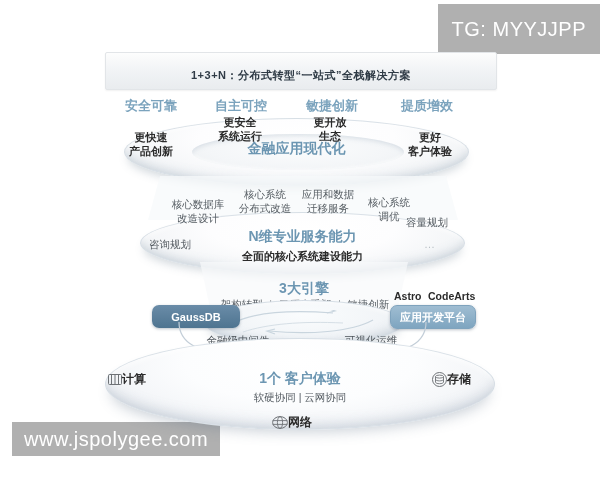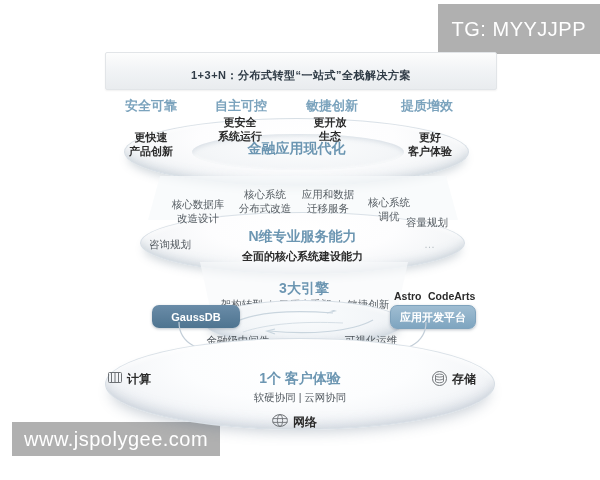--- a/index.html
+++ b/index.html
@@ -89,21 +89,21 @@
         box-shadow:0 1px 3px rgba(60,80,100,.35);}
   #pill-gaussdb{left:152px;top:305px;width:88px;height:23px;
         background:linear-gradient(to bottom,#6a8ca8,#4e7490);}
   #pill-appdev{left:390px;top:305px;width:84px;height:22px;
         background:linear-gradient(to bottom,#9fbdd2,#7ea5c0);
         border:1px solid #7fa3bd;}
   #pill-dtp{left:262px;top:345px;width:76px;height:19px;border-radius:9px;
         background:linear-gradient(to bottom,#a8c6da,#85acc6);font-size:10.5px;}
 
   
-  .side-item{position:absolute;display:flex;align-items:flex-start;gap:5px;
+  .side-item{position:absolute;display:flex;align-items:center;
              color:#2b2b2b;font-weight:bold;font-size:12px;}
   .ico{display:inline-block;}
   .brand-txt{position:absolute;color:#2b2b2b;font-size:10.5px;font-weight:bold;}
   .dots{position:absolute;color:#b8bfc5;font-size:11px;letter-spacing:1px;}
 </style>
 </head>
 <body>
 
 <div id="stage">
 

